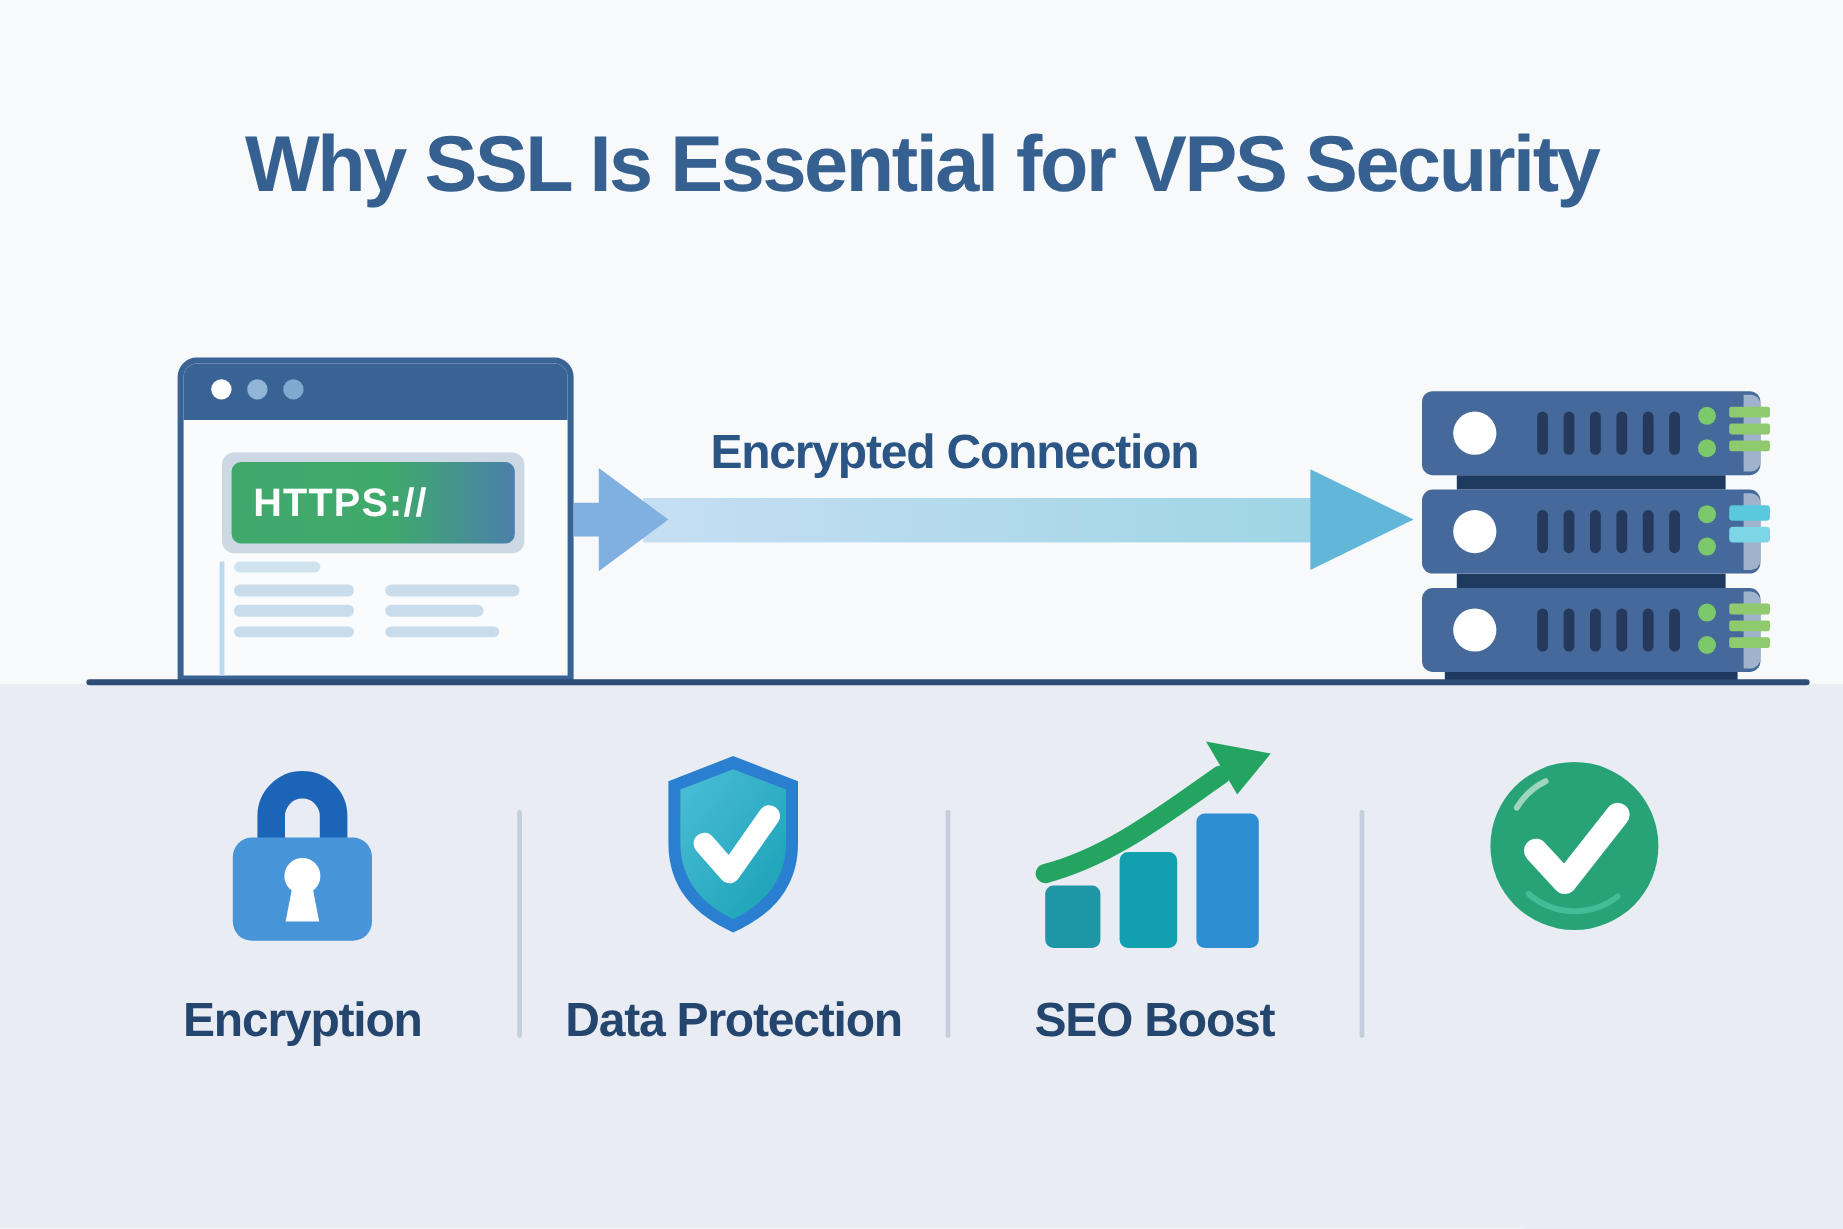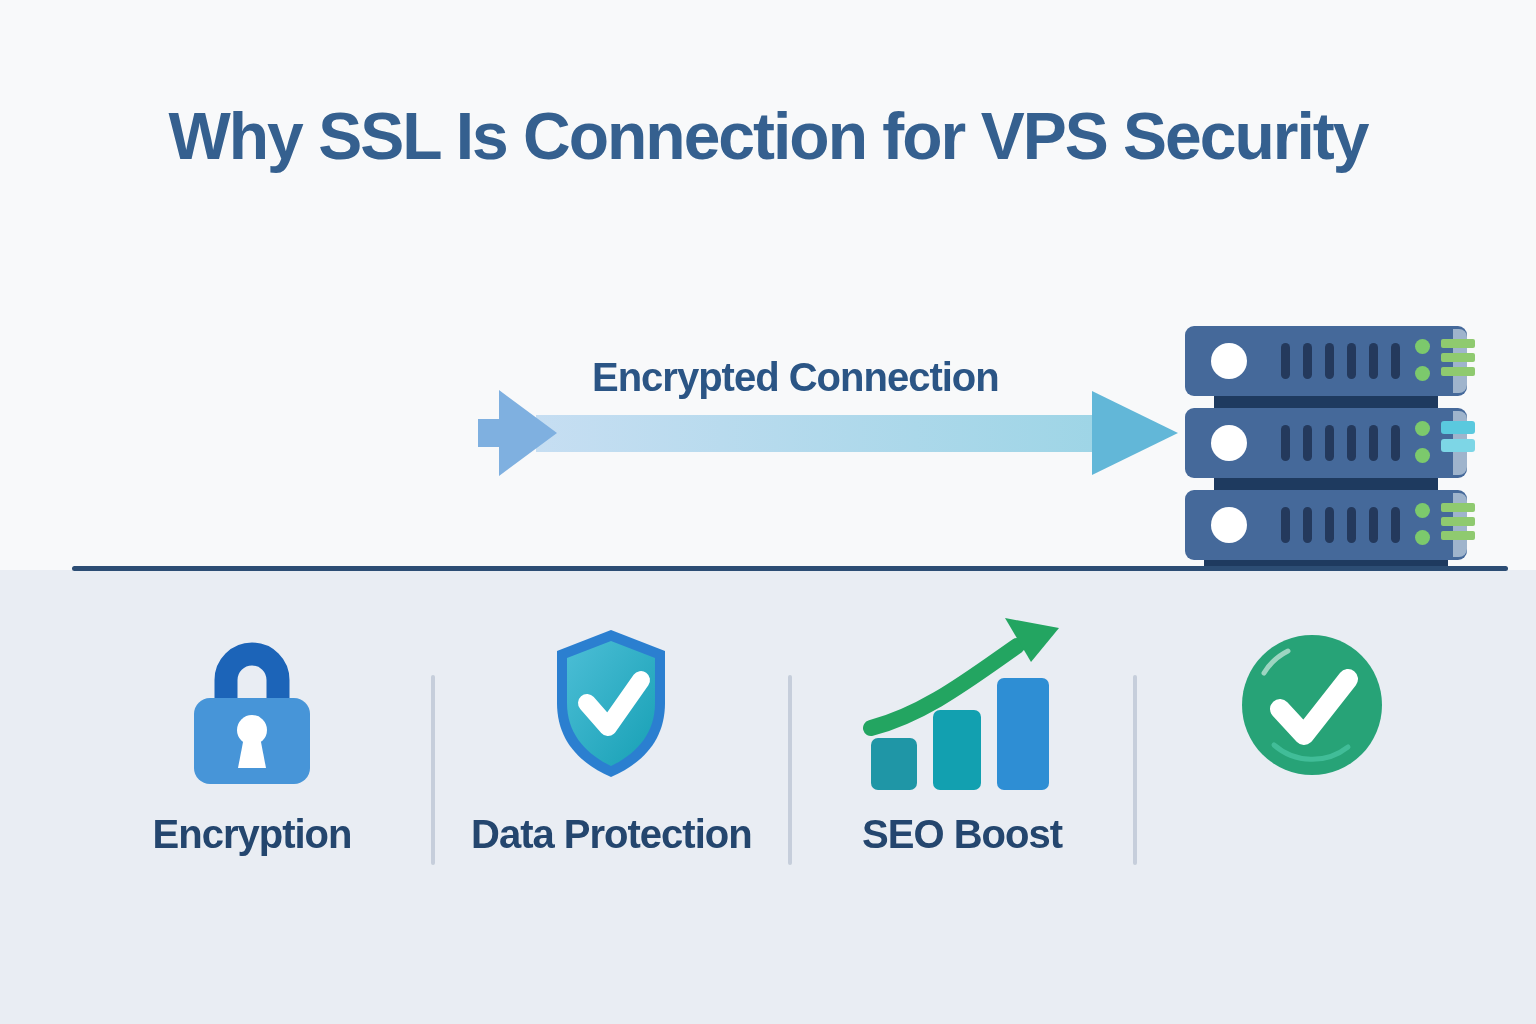--- a/index.html
+++ b/index.html
@@ -147,35 +147,55 @@
   .feature { position: absolute; top: 612px; text-align: center; }
   .f1 { left: 112px;  width: 280px; }
   .f2 { left: 471px;  width: 280px; }
   .f3 { left: 822px;  width: 280px; }
   .f4 { left: 1137px; width: 350px; }
   .icon-wrap {
     height: 186px;
     display: flex; align-items: center; justify-content: center;
   }
   .feature-label {
-    margin-top: 14px;
+    margin-top: 30px;
     font-size: 40px; font-weight: bold; letter-spacing: -1px;
     color: #24466e;
     white-space: nowrap;
   }
 </style>
 </head>
 <body>
 
 <div class="canvas">
 
   <div class="bottom-band"></div>
 
-  <h1 class="title">Why SSL Is Connection for VPS Security</h1>
-
+  <h1 class="title">Why SSL Is Essential for VPS Security</h1>
+
+  <div class="browser">
+    <div class="browser-bar">
+      <span class="dot d1"></span>
+      <span class="dot d2"></span>
+      <span class="dot d3"></span>
+    </div>
+    <div class="addr">
+      <div class="pill">
+        <span>HTTPS://</span>
+      </div>
+    </div>
+    <div class="edge-strip"></div>
+    <div class="skel s0"></div>
+    <div class="skel s1"></div>
+    <div class="skel s2"></div>
+    <div class="skel s3"></div>
+    <div class="skel s4"></div>
+    <div class="skel s5"></div>
+    <div class="skel s6"></div>
+  </div>
 
   <div class="conn-label">Encrypted Connection</div>
 
   <svg class="arrow-svg" width="710" height="110" viewBox="0 0 710 110">
     <defs>
       <linearGradient id="shaftGrad" x1="0" y1="0" x2="1" y2="0">
         <stop offset="0%" stop-color="#c6def2"></stop>
         <stop offset="100%" stop-color="#9ed5e6"></stop>
       </linearGradient>
     </defs>

